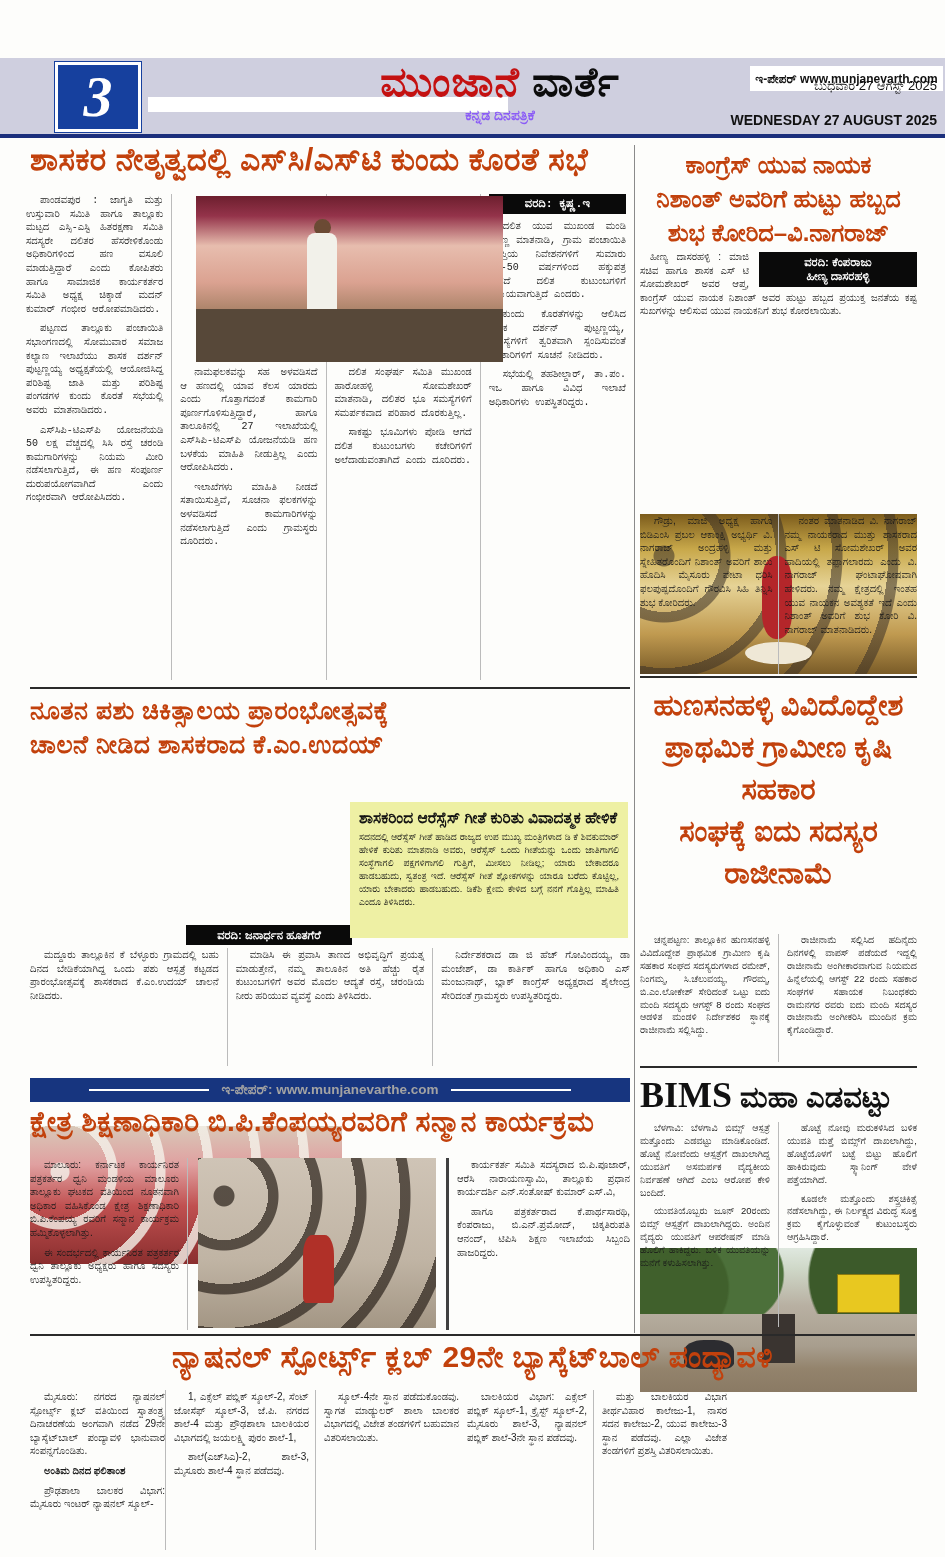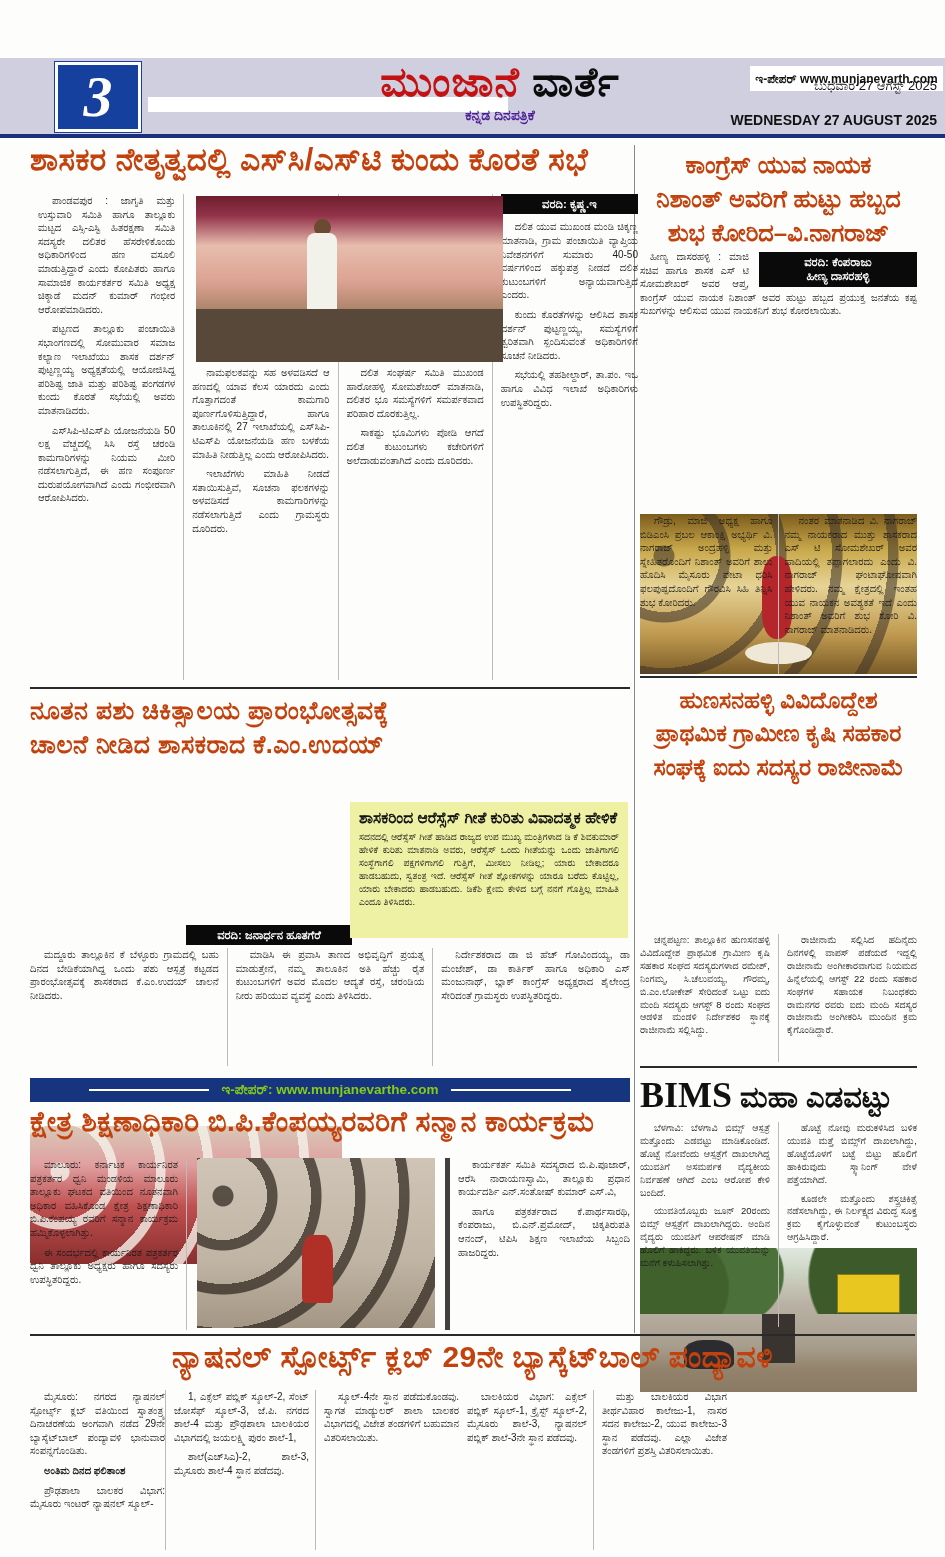--- a/index.html
+++ b/index.html
@@ -11,21 +11,21 @@
   .pagenum{left:55px;top:62px;width:86px;height:70px;background:#16409e;
            box-shadow:inset 0 0 0 3px #fff, 0 0 0 1px #16409e;
            display:flex;align-items:center;justify-content:center;}
   .pagenum span{font-family:"Liberation Serif",serif;font-weight:bold;font-style:italic;
                 font-size:58px;color:#fff;line-height:1;}
   .whitestrip{left:148px;top:97px;width:360px;height:15px;background:#fff;}
   .masthead{left:280px;top:60px;width:440px;height:74px;text-align:center;}
   .masthead .mh1{font-size:41px;font-weight:bold;line-height:1.1;letter-spacing:1px;}
   .mh-red{color:#c41111;}
   .mh-black{color:#0c0c0c;}
-  .masthead .mh2{font-size:14px;font-weight:bold;color:#4c1d95;margin-top:2px;}
+  .masthead .mh2{font-size:14px;font-weight:bold;color:#8b5cf6;margin-top:2px;}
   .epaperbox{left:750px;top:66px;width:193px;height:25px;background:#fff;
              display:flex;align-items:center;justify-content:center;
              font-size:12px;font-weight:bold;}
   .datekn{right:8px;top:78px;width:250px;text-align:right;font-size:13px;font-weight:normal;}
   .dateen{right:8px;top:112px;width:280px;text-align:right;font-size:14px;font-weight:bold;}
   .navyline{left:0;top:134px;width:945px;height:4px;background:#1b2f7c;}
   
   .hl{font-weight:bold;color:#c2410c;}
   .body-txt{font-size:10px;line-height:1.36;text-align:justify;color:#1a1a1a;}
   .body-txt p{margin:0 0 6px 0;text-indent:14px;}
@@ -61,46 +61,46 @@
   .p4-bike{position:absolute;left:16%;top:64%;width:18%;height:20%;background:#2c2c30;border-radius:40% 40% 20% 20%;}
   .photo6{background:linear-gradient(180deg,#cfc4b6 0%,#c0b4a4 60%,#a39684 100%);}
   .p6-figs{position:absolute;inset:0;background:repeating-radial-gradient(circle at 26px 38px,#332a22 0 10px,transparent 11px 44px);opacity:.75;}
   .p6-honoree{position:absolute;left:44%;top:45%;width:13%;height:40%;background:#b03028;border-radius:30% 30% 10% 10%;}
   .photo7{background:linear-gradient(180deg,#eceef2 0%,#e2e4ea 68%,#c9cbd2 100%);}
   .p7-row1{position:absolute;top:18%;width:100%;height:30%;background:repeating-radial-gradient(circle at 22px 30px,#6a5aa8 0 11px,transparent 12px 42px);}
   .p7-row2{position:absolute;top:52%;width:100%;height:40%;background:repeating-radial-gradient(circle at 40px 34px,#7a68b4 0 13px,transparent 14px 48px);}
   .p7-heads{position:absolute;top:6%;width:100%;height:80%;background:repeating-radial-gradient(circle at 30px 12px,#c39a72 0 6px,transparent 7px 44px);opacity:.9;}
   
   .h-a1{left:30px;top:142px;width:600px;font-size:31px;letter-spacing:0.5px;}
-  .a1-body{left:38px;top:194px;width:600px;height:486px;}
+  .a1-body{left:26px;top:194px;width:600px;height:486px;font-family:Liberation Mono, monospace;}
   .a1-photo{left:196px;top:196px;width:307px;height:166px;}
   .h-a2{left:640px;top:148px;width:277px;font-size:24px;line-height:1.42;text-align:center;}
   .a2-upper{left:640px;top:250px;width:277px;height:96px;}
   .a2-byline{float:right;width:150px;margin:2px 0 4px 10px;}
   .a2-photo{left:640px;top:348px;width:277px;height:160px;}
   .a2-lower{left:640px;top:514px;width:277px;height:160px;}
   .r-h1{left:640px;top:676px;width:277px;}
-  .h-a4{left:640px;top:684px;width:277px;font-size:23px;line-height:1.45;text-align:center;}
+  .h-a4{left:640px;top:684px;width:277px;font-size:29px;line-height:1.45;text-align:center;}
   .a4-photo{left:640px;top:784px;width:277px;height:144px;}
   .a4-body{left:640px;top:934px;width:277px;height:128px;}
   .r-h2{left:640px;top:1066px;width:277px;}
   .h-bims{left:640px;top:1074px;width:277px;text-align:left;}
   .h-bims .latin{font-family:"Liberation Serif",serif;font-size:36px;font-weight:bold;}
   .h-bims .kn{font-size:29px;font-weight:bold;}
   .bims-body{left:640px;top:1122px;width:277px;height:205px;}
   .h-a3{left:30px;top:694px;width:600px;font-size:25px;line-height:1.35;letter-spacing:0.5px;}
   .a3-photo{left:30px;top:800px;width:312px;height:138px;}
   .a3-byline{left:186px;top:925px;width:158px;}
   .yellowbox{left:350px;top:802px;width:278px;height:136px;background:#eef0a4;padding:7px 9px;box-sizing:border-box;}
   .yellowbox .yb-title{font-size:15.5px;font-weight:bold;margin-bottom:4px;}
   .yellowbox .yb-body{font-size:9.3px;line-height:1.4;text-align:justify;}
   .a3-bottom{left:30px;top:948px;width:600px;height:118px;}
   .bluebanner{left:30px;top:1078px;width:600px;height:24px;background:#17357f;display:flex;align-items:center;justify-content:center;gap:12px;}
   .bluebanner .bline{height:2px;background:#fff;width:120px;}
-  .bluebanner .btext{color:#84cc16;font-size:13.5px;font-weight:bold;}
+  .bluebanner .btext{color:#a3a3a3;font-size:13.5px;font-weight:bold;}
   .h-a6{left:30px;top:1106px;width:600px;font-size:28px;letter-spacing:0.5px;}
   .a6-body{left:30px;top:1158px;width:600px;height:172px;display:flex;gap:10px;}
   .a6-photo{width:238px;height:170px;flex:none;}
   .hfull{left:30px;top:1334px;width:885px;}
   .h-a7{left:70px;top:1340px;width:805px;font-size:30px;text-align:center;letter-spacing:0.5px;}
   .a7-body{left:30px;top:1390px;width:885px;height:160px;display:flex;gap:8px;}
   .a7-photo{width:200px;height:150px;flex:none;}
   .a7-byline{position:absolute;left:4px;bottom:4px;width:160px;}
   .vline-main{left:634px;top:145px;height:1188px;}
 </style>
@@ -266,21 +266,21 @@
 
   <div class="abs a6-body">
     <div class="body-txt" style="width:155px;border-right:1px solid #bbb;padding-right:8px;">
       <p>ಮಾಲೂರು: ಕರ್ನಾಟಕ ಕಾರ್ಯನಿರತ ಪತ್ರಕರ್ತರ ಧ್ವನಿ ಮಂಡಳಿಯ ಮಾಲೂರು ತಾಲ್ಲೂಕು ಘಟಕದ ವತಿಯಿಂದ ನೂತನವಾಗಿ ಅಧಿಕಾರ ವಹಿಸಿಕೊಂಡ ಕ್ಷೇತ್ರ ಶಿಕ್ಷಣಾಧಿಕಾರಿ ಬಿ.ಪಿ.ಕೆಂಪಯ್ಯ ರವರಿಗೆ ಸನ್ಮಾನ ಕಾರ್ಯಕ್ರಮ ಹಮ್ಮಿಕೊಳ್ಳಲಾಗಿತ್ತು.</p>
       <p>ಈ ಸಂದರ್ಭದಲ್ಲಿ ಕಾರ್ಯನಿರತ ಪತ್ರಕರ್ತರ ಧ್ವನಿ ತಾಲ್ಲೂಕು ಅಧ್ಯಕ್ಷರು ಹಾಗೂ ಸದಸ್ಯರು ಉಪಸ್ಥಿತರಿದ್ದರು.</p>
     </div>
     <div class="photo photo6 a6-photo">
       <div class="p6-figs"></div>
       <div class="p6-honoree"></div>
     </div>
-    <div class="body-txt" style="width:180px;border-left:5px solid #404040;padding-left:8px;">
+    <div class="body-txt" style="width:180px;border-left:3px solid #404040;padding-left:8px;">
       <p>ಕಾರ್ಯಕರ್ತ ಸಮಿತಿ ಸದಸ್ಯರಾದ ಬಿ.ಪಿ.ಪೂಜಾರ್, ಆರೆಸಿ ನಾರಾಯಣಸ್ವಾಮಿ, ತಾಲ್ಲೂಕು ಪ್ರಧಾನ ಕಾರ್ಯದರ್ಶಿ ಎನ್.ಸಂತೋಷ್ ಕುಮಾರ್ ಎಸ್.ವಿ,</p>
       <p>ಹಾಗೂ ಪತ್ರಕರ್ತರಾದ ಕೆ.ಪಾರ್ಥಸಾರಥಿ, ಕೆಂಪರಾಜು, ಬಿ.ಎನ್.ಪ್ರಮೋದ್, ಚಿಕ್ಕತಿರುಪತಿ ಆನಂದ್, ಟಿಪಿಸಿ ಶಿಕ್ಷಣ ಇಲಾಖೆಯ ಸಿಬ್ಬಂದಿ ಹಾಜರಿದ್ದರು.</p>
     </div>
   </div>
 
   <div class="abs hrule hfull"></div>
 
   <div class="abs hl h-a7">ನ್ಯಾಷನಲ್ ಸ್ಪೋರ್ಟ್ಸ್ ಕ್ಲಬ್ 29ನೇ ಬ್ಯಾಸ್ಕೆಟ್‌ಬಾಲ್ ಪಂದ್ಯಾವಳಿ</div>
 
   <div class="abs a7-body">

